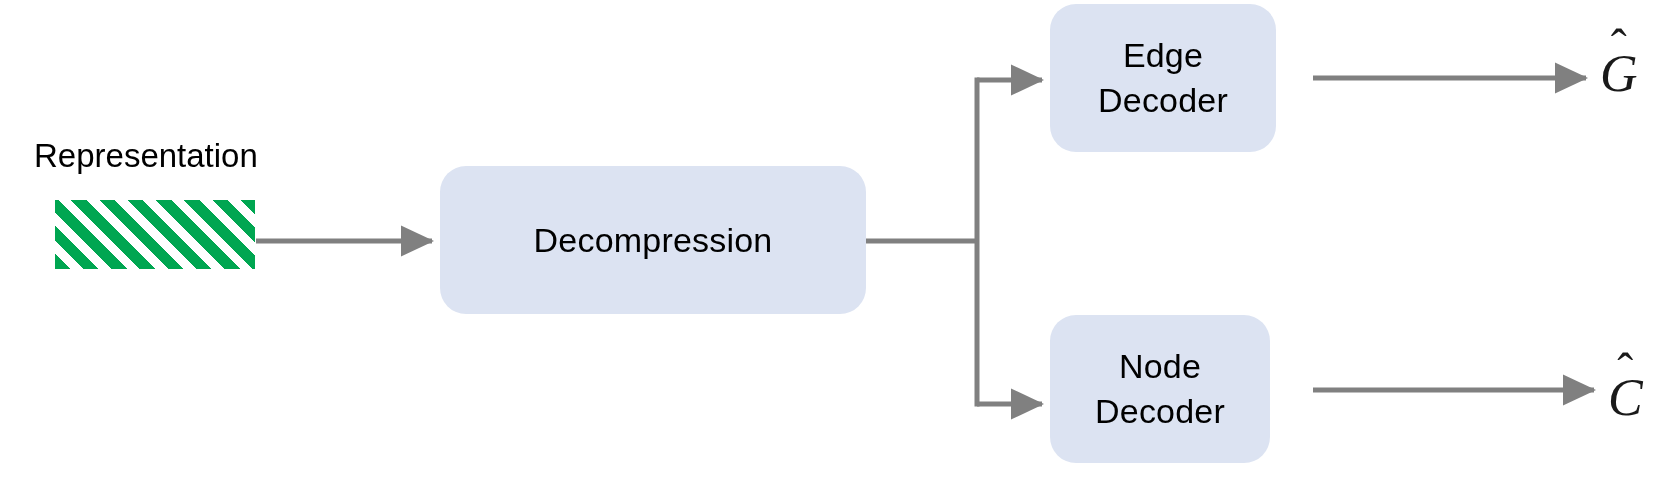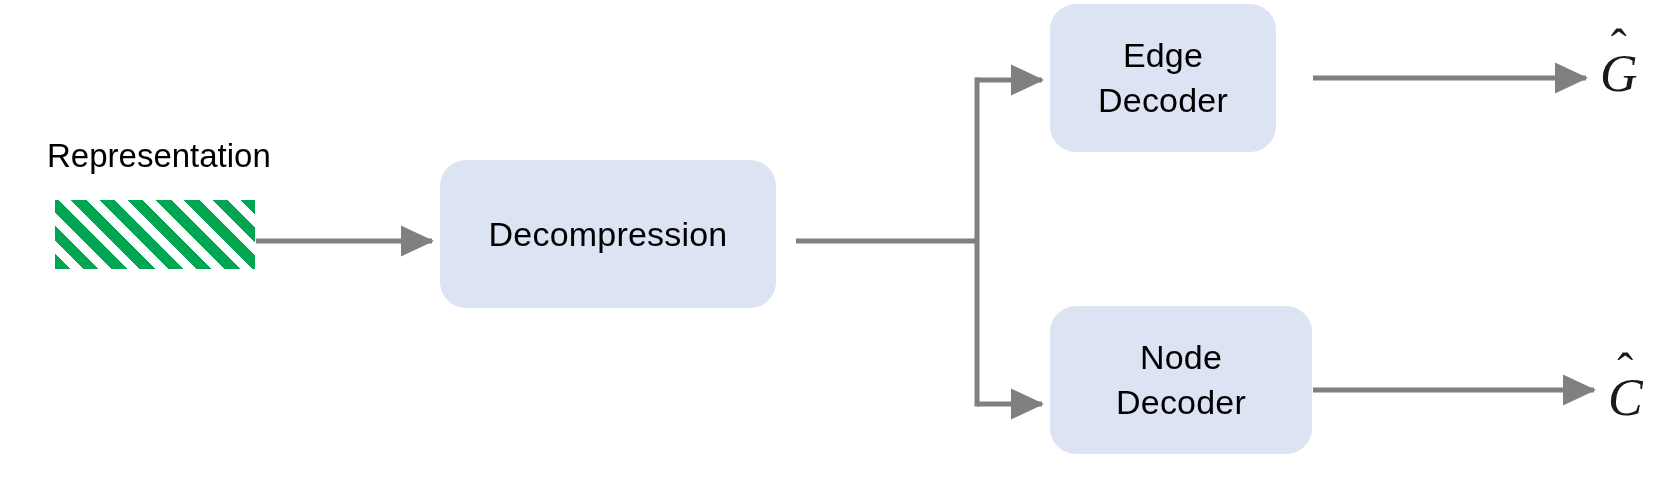--- a/index.html
+++ b/index.html
@@ -35,48 +35,47 @@
     text-align: center;
     color: #000000;
     font-family: "Liberation Sans", sans-serif;
     font-size: 34px;
     font-weight: 400;
     line-height: 1.32;
     letter-spacing: 0.2px;
   }
   #box-decompression {
     left: 440px;
-    top: 160px;
-    width: 336px;
+    top: 166px;
+    width: 426px;
     height: 148px;
   }
   #box-edge-decoder {
     left: 1050px;
     top: 4px;
     width: 226px;
     height: 148px;
   }
   #box-node-decoder {
     left: 1050px;
-    top: 306px;
-    width: 262px;
+    top: 315px;
+    width: 220px;
     height: 148px;
   }
   .plain-label {
     position: absolute;
     color: #000000;
     font-family: "Liberation Sans", sans-serif;
     font-size: 33px;
     font-weight: 400;
     white-space: nowrap;
   }
   #label-representation {
     left: 34px;
     top: 137px;
-    margin-left: 13px;
   }
   .hatch-rect {
     position: absolute;
     left: 55px;
     top: 200px;
     width: 200px;
     height: 69px;
     background-color: #ffffff;
     background-image: repeating-linear-gradient(
       45deg,

